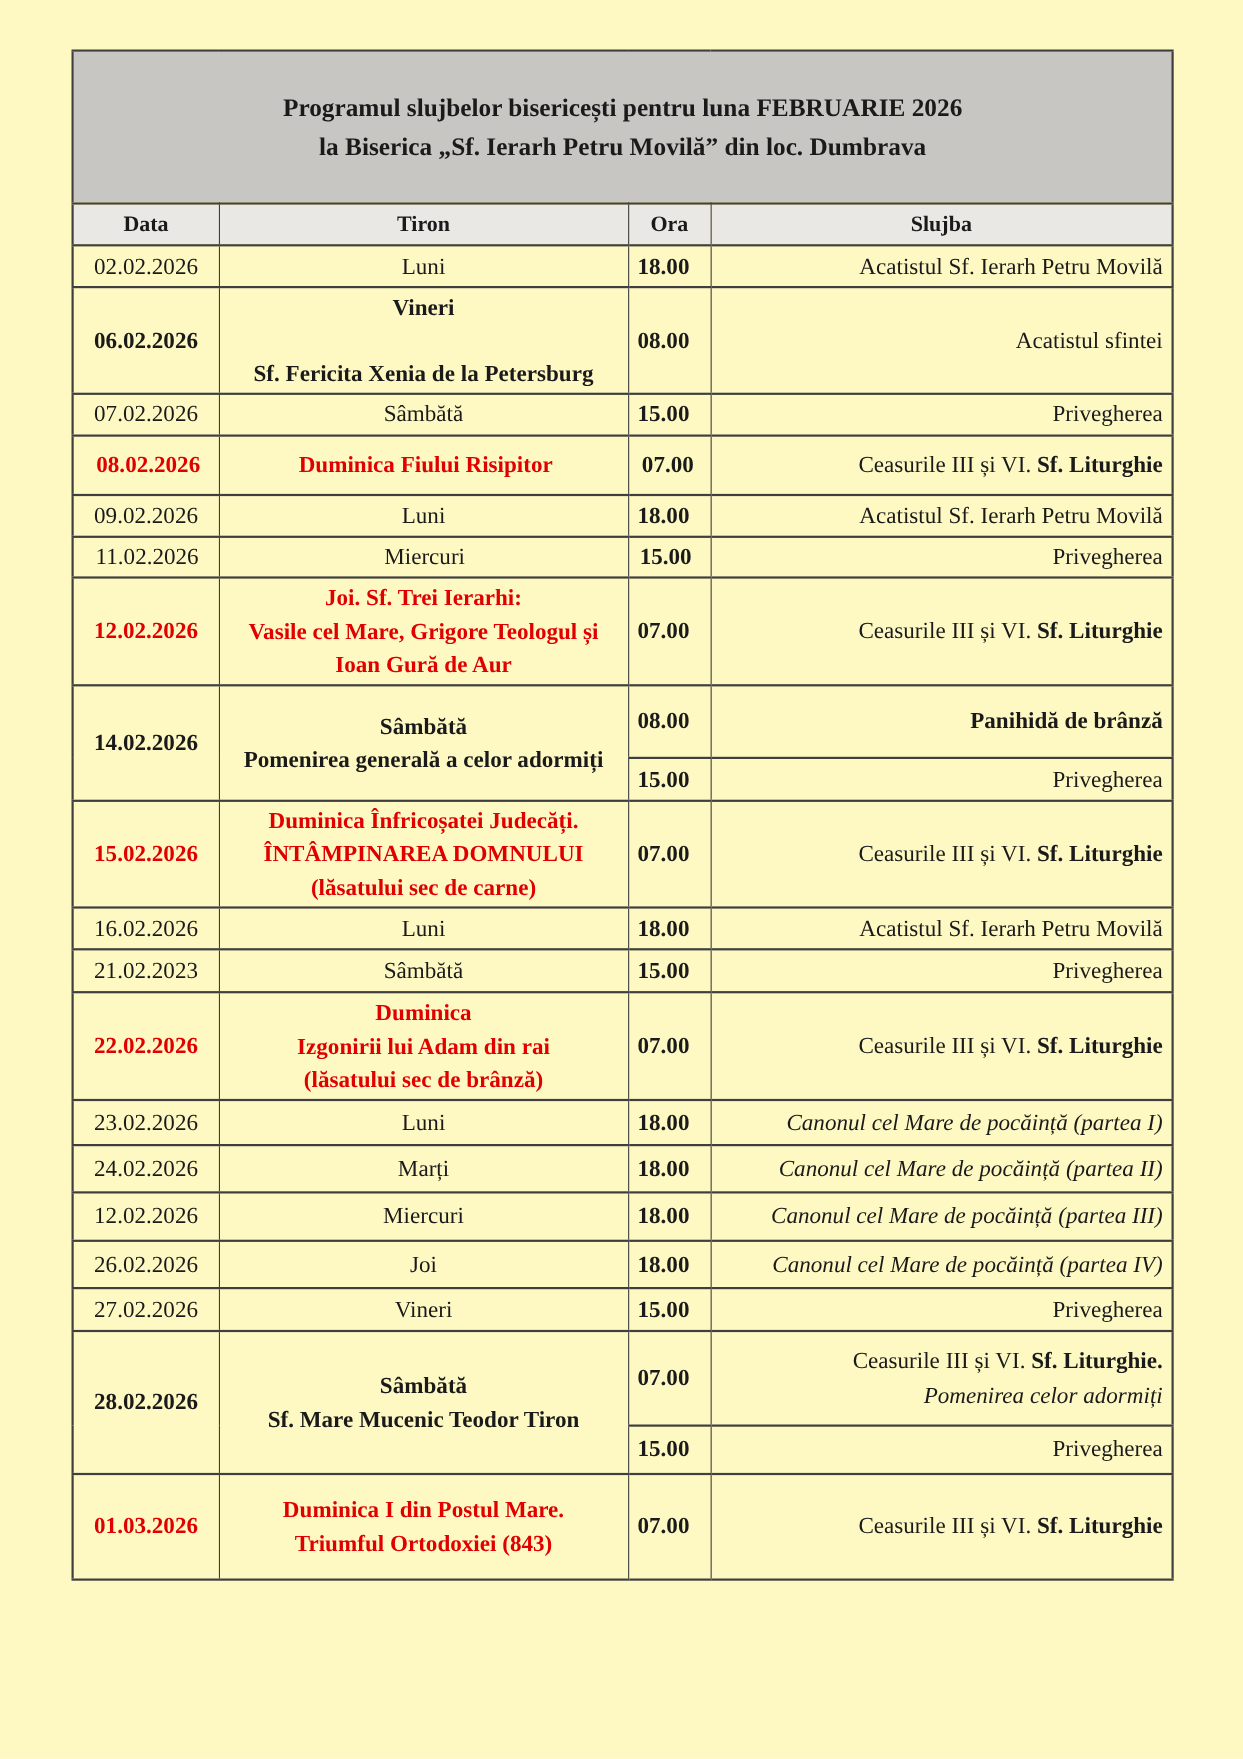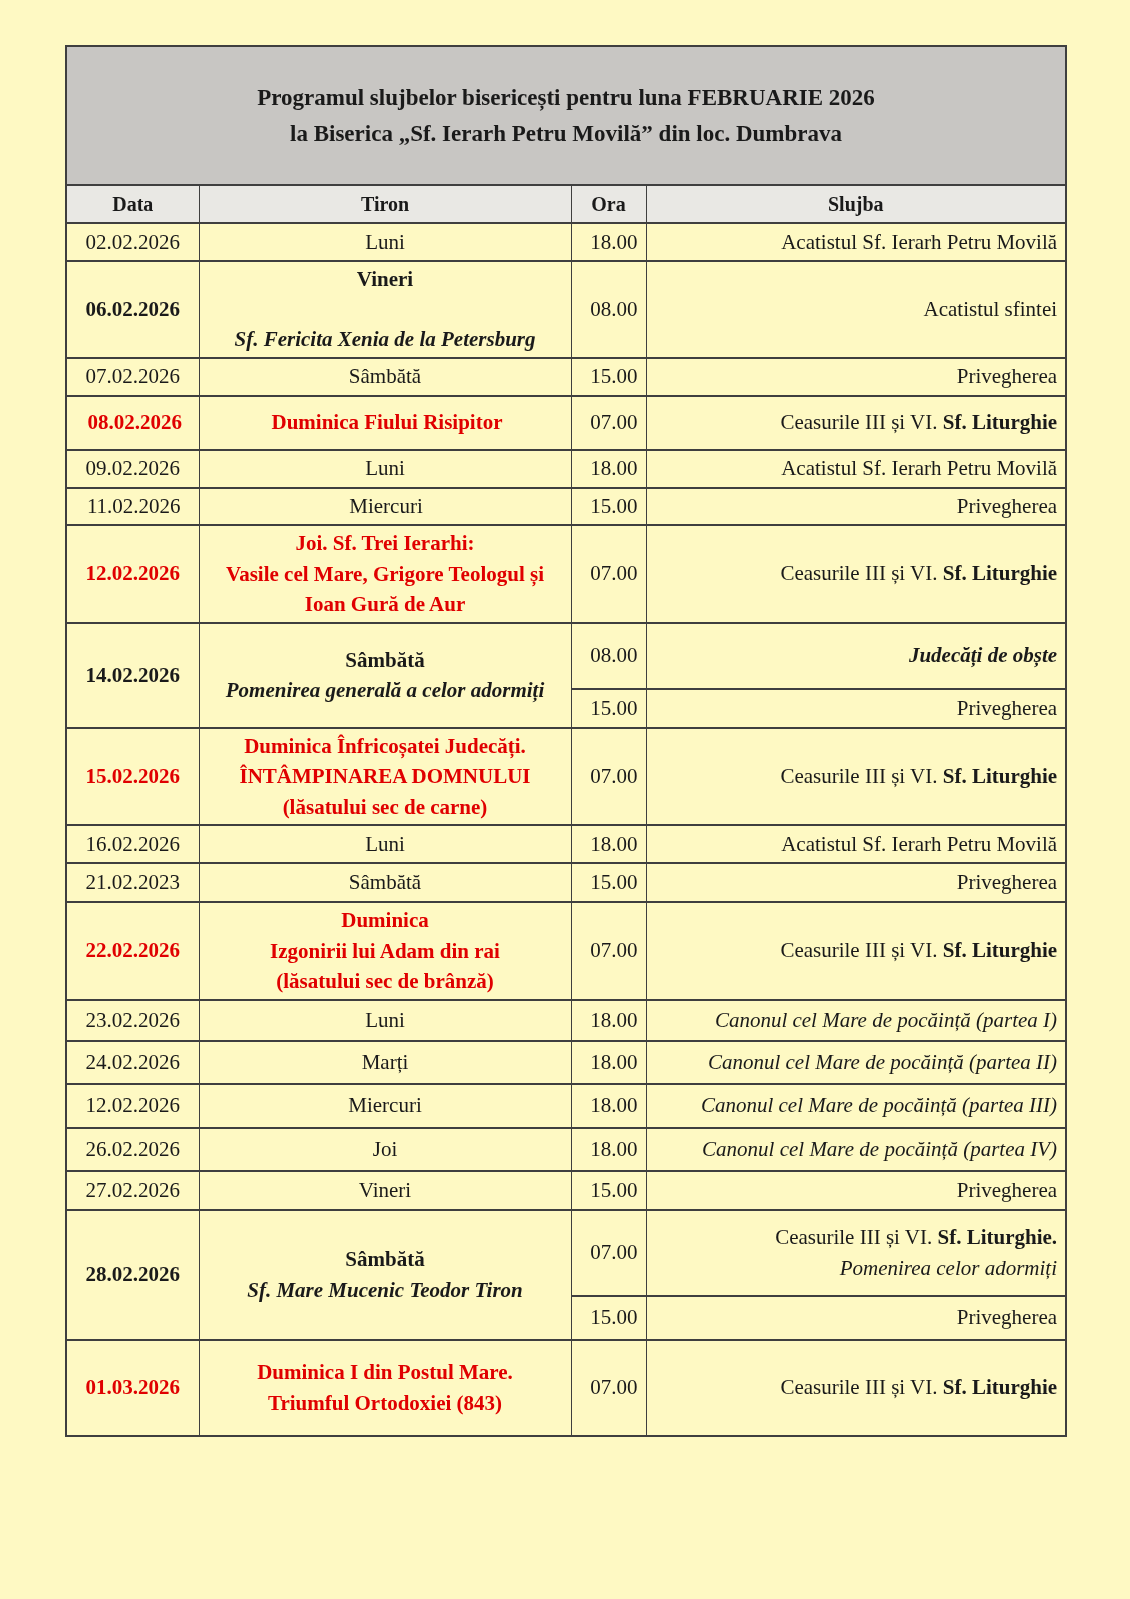--- a/index.html
+++ b/index.html
@@ -49,30 +49,30 @@
   }
   tr.head td {
     background: #e9e8e4;
     font-weight: bold;
     font-size: 20px;
     text-align: center;
     height: 32px;
   }
   td.c-date  { text-align: center; }
   td.c-day   { text-align: center; margin-left: 36px; }
-  td.c-ora   { text-align: right; }
+  td.c-ora   { text-align: left; font-weight: bold; }
   td.c-sl    { text-align: right; padding-left: 10px; }
 
   td.vtop { vertical-align: top; padding-top: 4px; }
   tr.subrow td { border-top: 1px solid #3f3f3f; }
 
   .bold { font-weight: bold; }
   .redb { font-weight: bold; color: #e00000; }
   .it   { font-style: italic; }
-  .bi   { font-weight: bold; font-style: italic; }
+  .bi   { font-weight: bold; }
 
   .dayline { line-height: 1.45; }
   .gap-after { margin-bottom: 30px; }
   .pad-bottom { padding-bottom: 28px; }
 
   
   tr.h32 td { height: 32px; }
   tr.h31 td { height: 31px; padding-left: 10px; }
   tr.h33 td { height: 33px; }
   tr.h35 td { height: 35px; }
@@ -169,21 +169,21 @@
         <td class="c-sl"><span>Ceasurile III și VI. </span><span class="bold">Sf. Liturghie</span></td>
       </tr>
 
       <tr class="h60">
         <td class="c-date bold" rowspan="2">14.02.2026</td>
         <td class="c-day" rowspan="2">
           <div class="bold dayline">Sâmbătă</div>
           <div class="bi dayline">Pomenirea generală a celor adormiți</div>
         </td>
         <td class="c-ora vtop">08.00</td>
-        <td class="c-sl vtop bi">Judecăți de obște</td>
+        <td class="c-sl vtop bi">Panihidă de brânză</td>
       </tr>
       <tr class="subrow h33">
         <td class="c-ora">15.00</td>
         <td class="c-sl">Privegherea</td>
       </tr>
 
       <tr class="h88">
         <td class="c-date redb">15.02.2026</td>
         <td class="c-day redb">
           <div class="dayline">Duminica Înfricoșatei Judecăți.</div>

